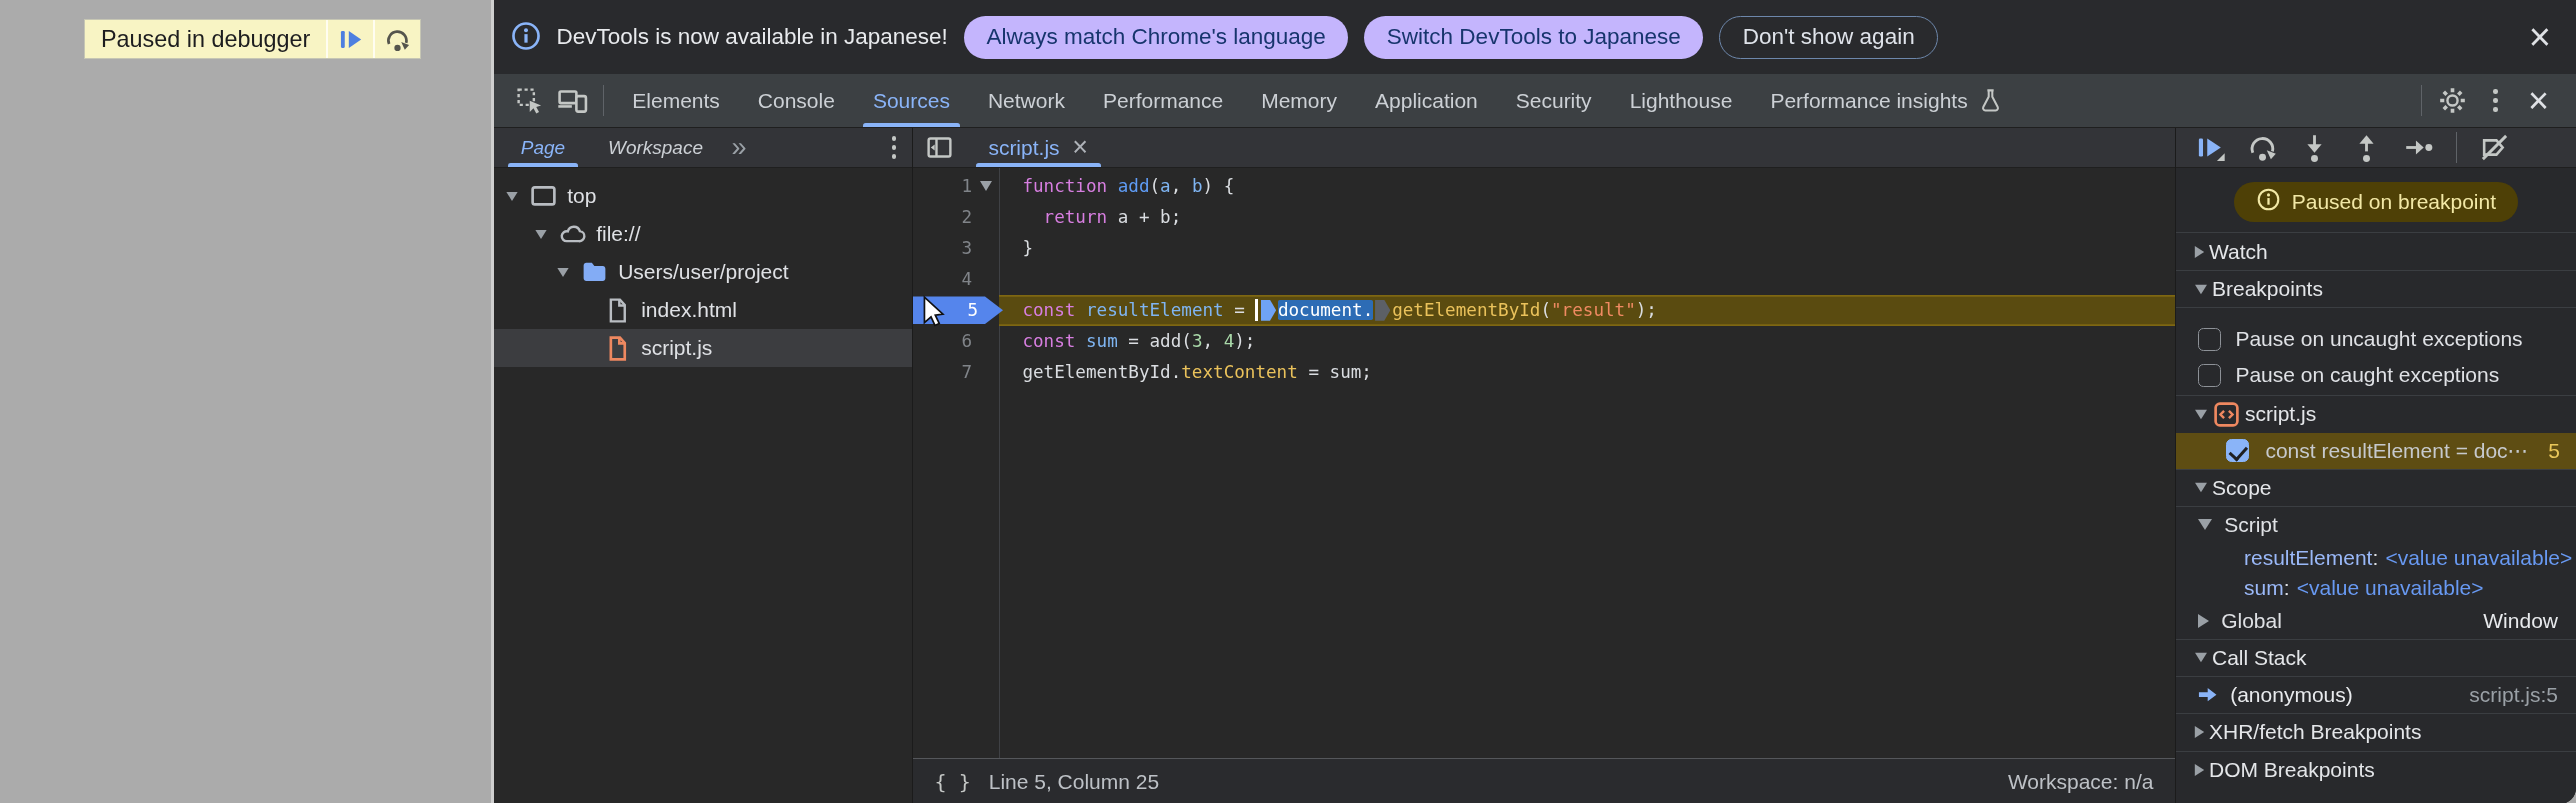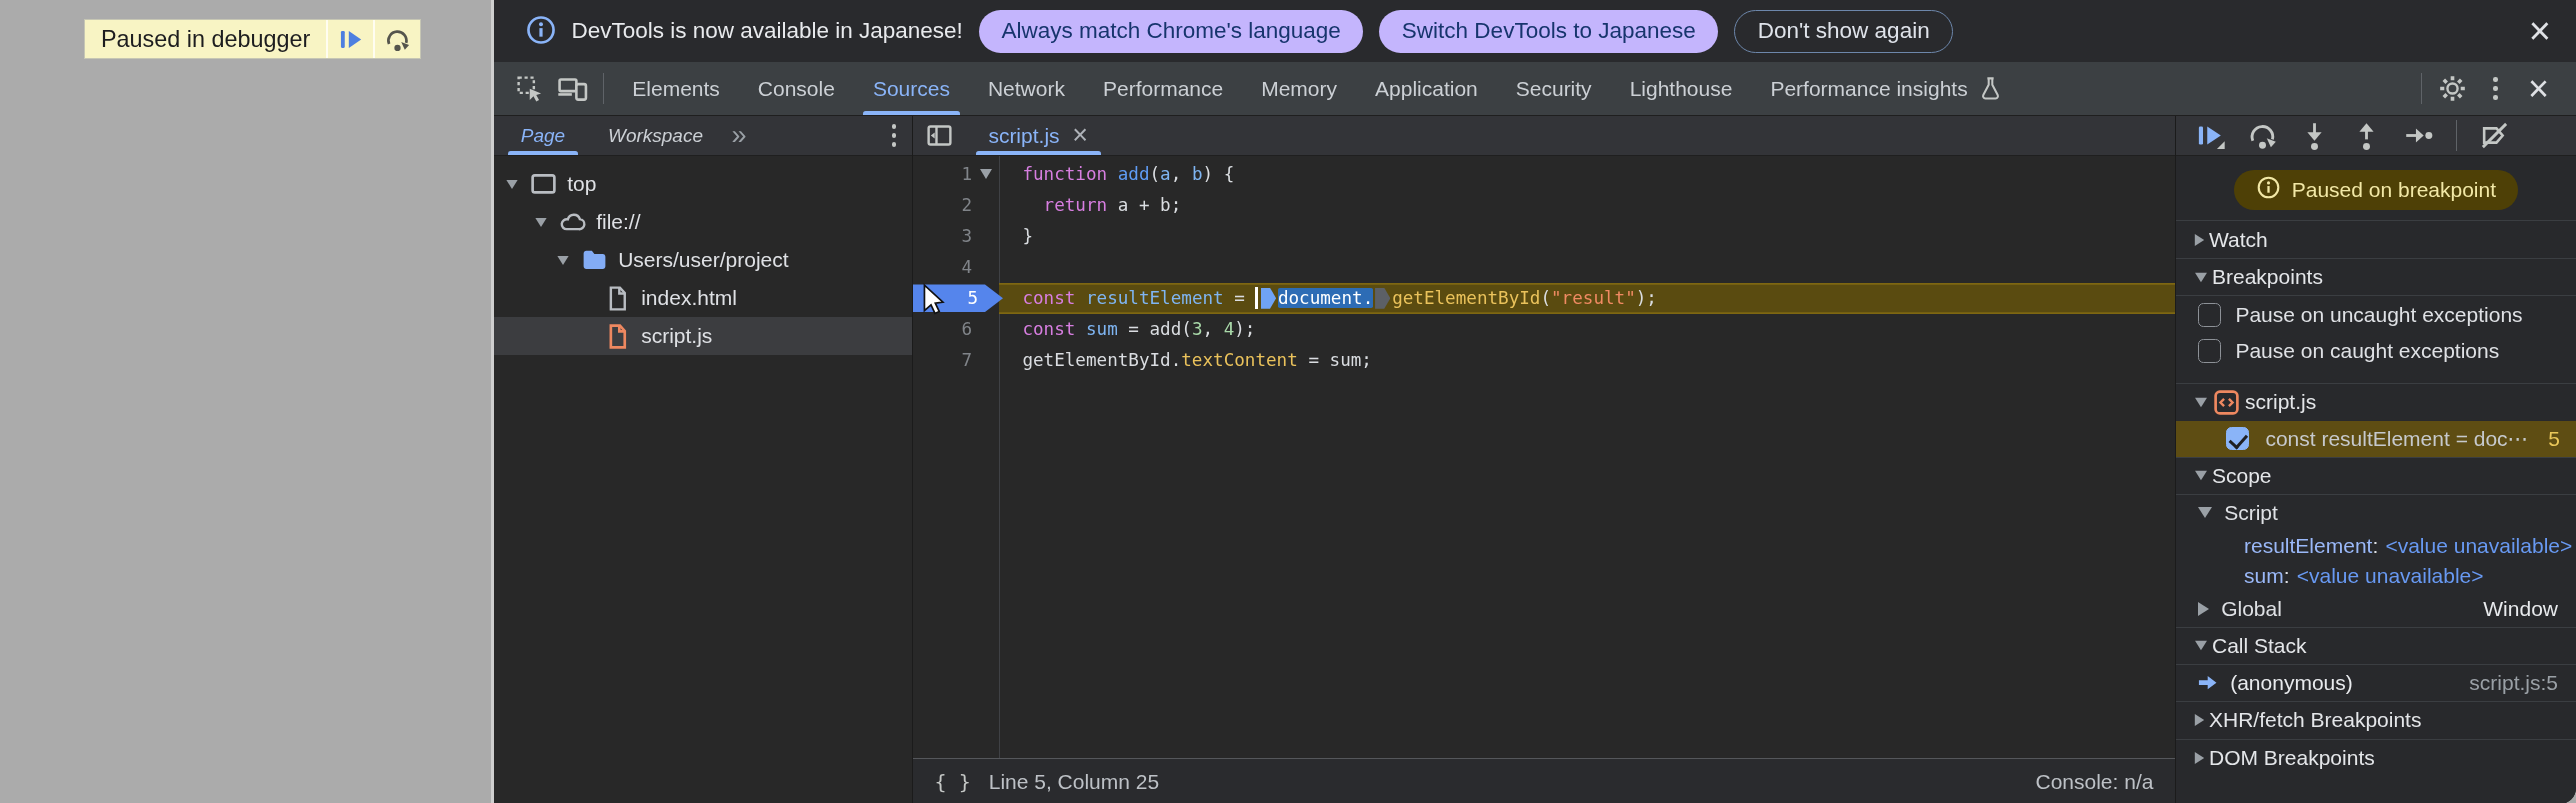--- a/index.html
+++ b/index.html
@@ -26,22 +26,22 @@
   .devtools{
     position:absolute; left:491px; top:0; width:2085px; height:804px;
     background:#282828; border-left:3.6px solid #cfcfcf;
     border-bottom-right-radius:16px; overflow:hidden;
     display:flex; flex-direction:column;
     color:#dfe1e5;
   }
 
   
   .notif{
-    height:62px; flex:none; background:#292a2d;
-    display:flex; align-items:center; padding-left:31px;
+    height:74px; flex:none; background:#292a2d;
+    display:flex; align-items:center; padding-left:16px;
   }
   .notif-text{ font-size:22.5px; color:#e8eaed; margin-left:14.4px; white-space:nowrap; }
   .pill{
     margin-left:16px; height:43px; border-radius:21.6px; padding:0 22.5px;
     font-size:22.5px; display:flex; align-items:center; white-space:nowrap;
     background:#c4b5fd; color:#17356d; border:none; cursor:pointer;
   }
   .pill.ghost{ background:transparent; color:#dfe3ea; border:1.8px solid #6d87ab; }
   .notif-close{
     margin-left:auto; margin-right:25px; font-size:38px; line-height:38px;
@@ -130,21 +130,21 @@
     display:flex; align-items:center; padding-left:18px; gap:20px; }
   .dbg-toolbar .icon-btn{ width:32px; height:32px; }
   .dbg-toolbar .vdiv{ margin:0 1.8px; }
   .pill-wrap{ display:flex; justify-content:center; margin:13.5px 0 10.8px; }
   .warn-pill{ background:#4e4006; color:#f2e8a6; height:40px; border-radius:21.6px;
     display:flex; align-items:center; padding:0 21.6px; font-size:21px; gap:10.8px; }
   .sect{ height:38px; flex:none; display:flex; align-items:center; padding-left:18px; gap:4px;
     font-size:21px; color:#e4e6e9; border-top:0.9px solid #3b3e42; cursor:pointer; white-space:nowrap;}
   .sect .tri-d,.sect .tri-r{ transform:scale(.85); }
   .sect.bordered-bottom{ border-bottom:0.9px solid #3b3e42; }
-  .cb-row{ height:36px; display:flex; align-items:flex-start; padding-left:21.6px; font-size:21px; color:#dfe1e5; cursor:pointer; }
+  .cb-row{ height:36px; display:flex; align-items:flex-end; padding-left:21.6px; font-size:21px; color:#dfe1e5; cursor:pointer; }
   .checkbox{ width:23.4px; height:23.4px; border:1.8px solid #8d9197; border-radius:5.4px; margin-right:14.4px; flex:none; }
   .checkbox.checked{ background:#8ab4f8; border-color:#8ab4f8; position:relative; }
   .checkbox.checked::after{ content:""; position:absolute; left:6.3px; top:2.7px; width:8px; height:13.5px;
     border:solid #1f2023; border-width:0 3.2px 3.2px 0; transform:rotate(42deg); }
   .bp-entry{ height:36px; display:flex; align-items:center; padding:0 16px 0 50px;
     background:#5e4d13; font-size:21px; color:#c6c9cd; cursor:pointer; white-space:nowrap; }
   .bp-entry .code-snip{ overflow:hidden; text-overflow:ellipsis; }
   .bp-line-num{ margin-left:auto; color:#e9c75a; }
   .scope-var{ height:30px; display:flex; align-items:center; padding-left:68px; font-size:21px; white-space:nowrap; }
   .scope-name{ color:#9ab8f8; } .scope-colon{ color:#dfe1e5; margin-right:7.2px;} .scope-val{ color:#6899f2; }
@@ -412,21 +412,21 @@
                 <span class="lnum">7</span>
                 <span class="fold"></span>
               </div>
               <div class="line-code"><span class="tk-pl">getElementById.</span><span class="tk-prop">textContent</span><span class="tk-pl"> = sum;</span></div>
             </div>
           </div>
 
         <div class="status-bar">
           <span class="brace-glyph">{ }</span>
           <span>Line 5, Column 25</span>
-          <span class="status-right">Console: n/a</span>
+          <span class="status-right">Workspace: n/a</span>
         </div>
       </div>
 
       <div class="sidebar">
         <div class="dbg-toolbar" id="dbg-toolbar">
             <button class="icon-btn">
               <svg width="31" height="31" viewBox="0 0 24 24">
                 <rect x="3" y="5" width="3.2" height="14" rx="1" fill="#8ab4f8"></rect>
                 <path d="M9.5 5v14l10.5-7z" fill="#8ab4f8"></path>
                 <path d="M23 16.5v6h-6z" fill="#c4c7c5"></path>

